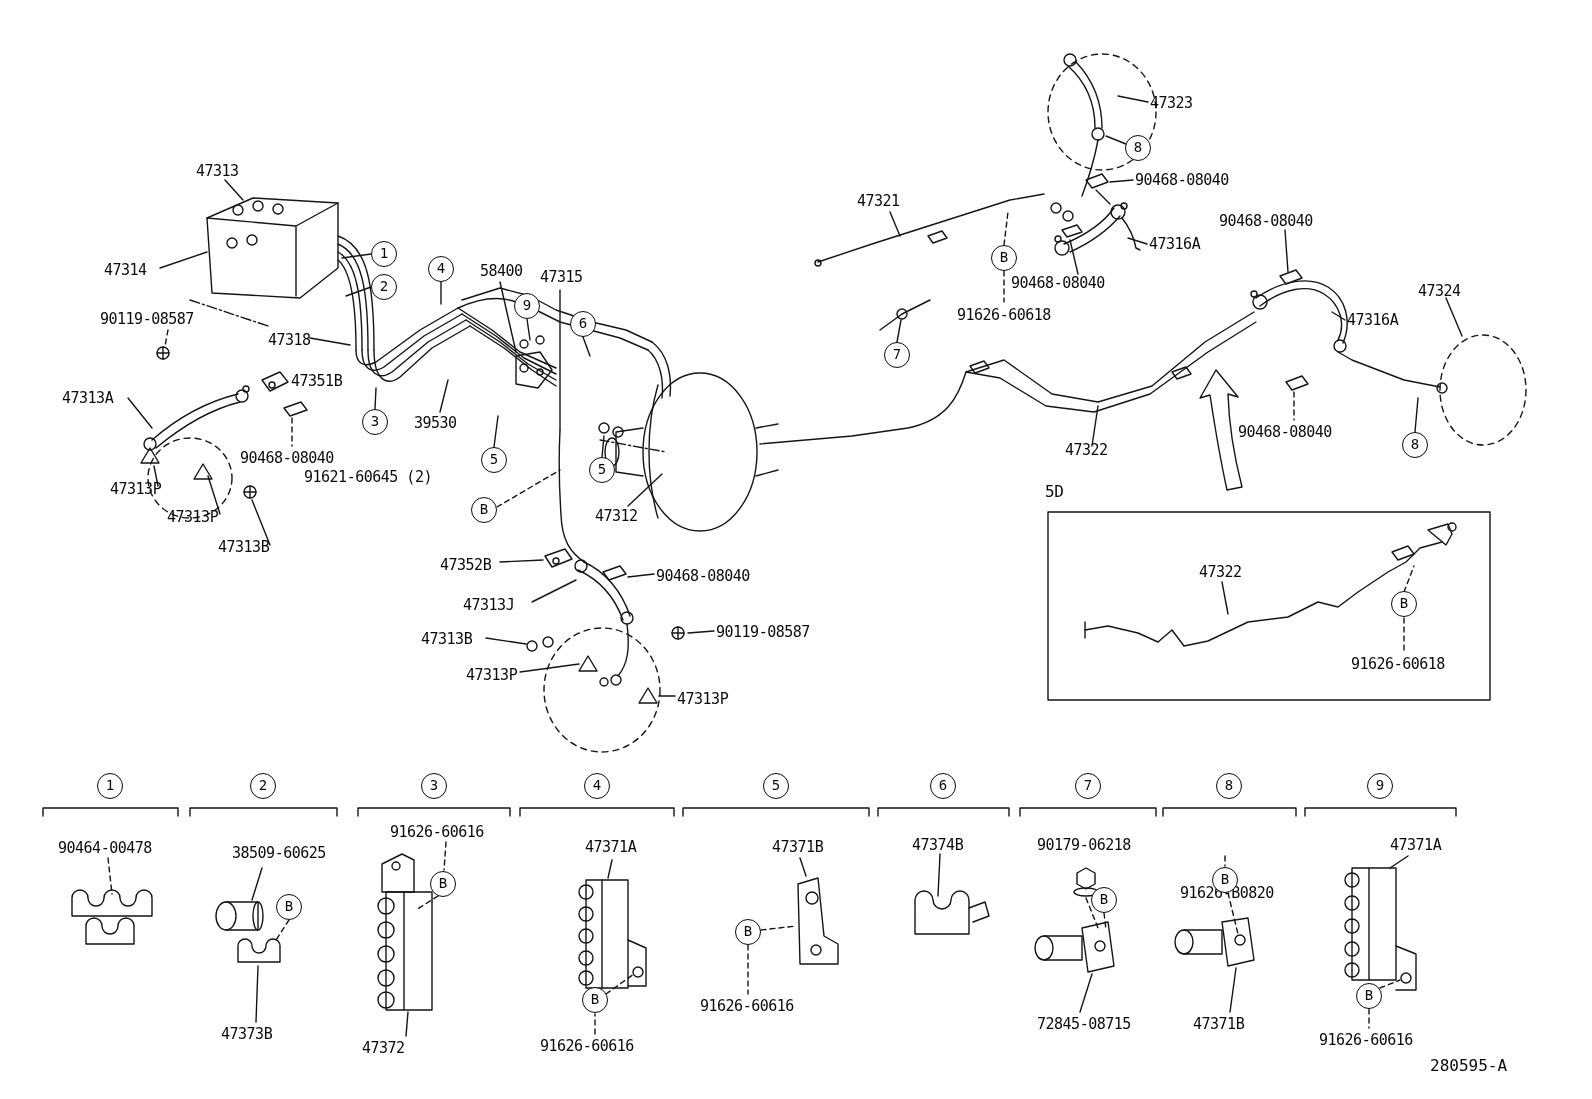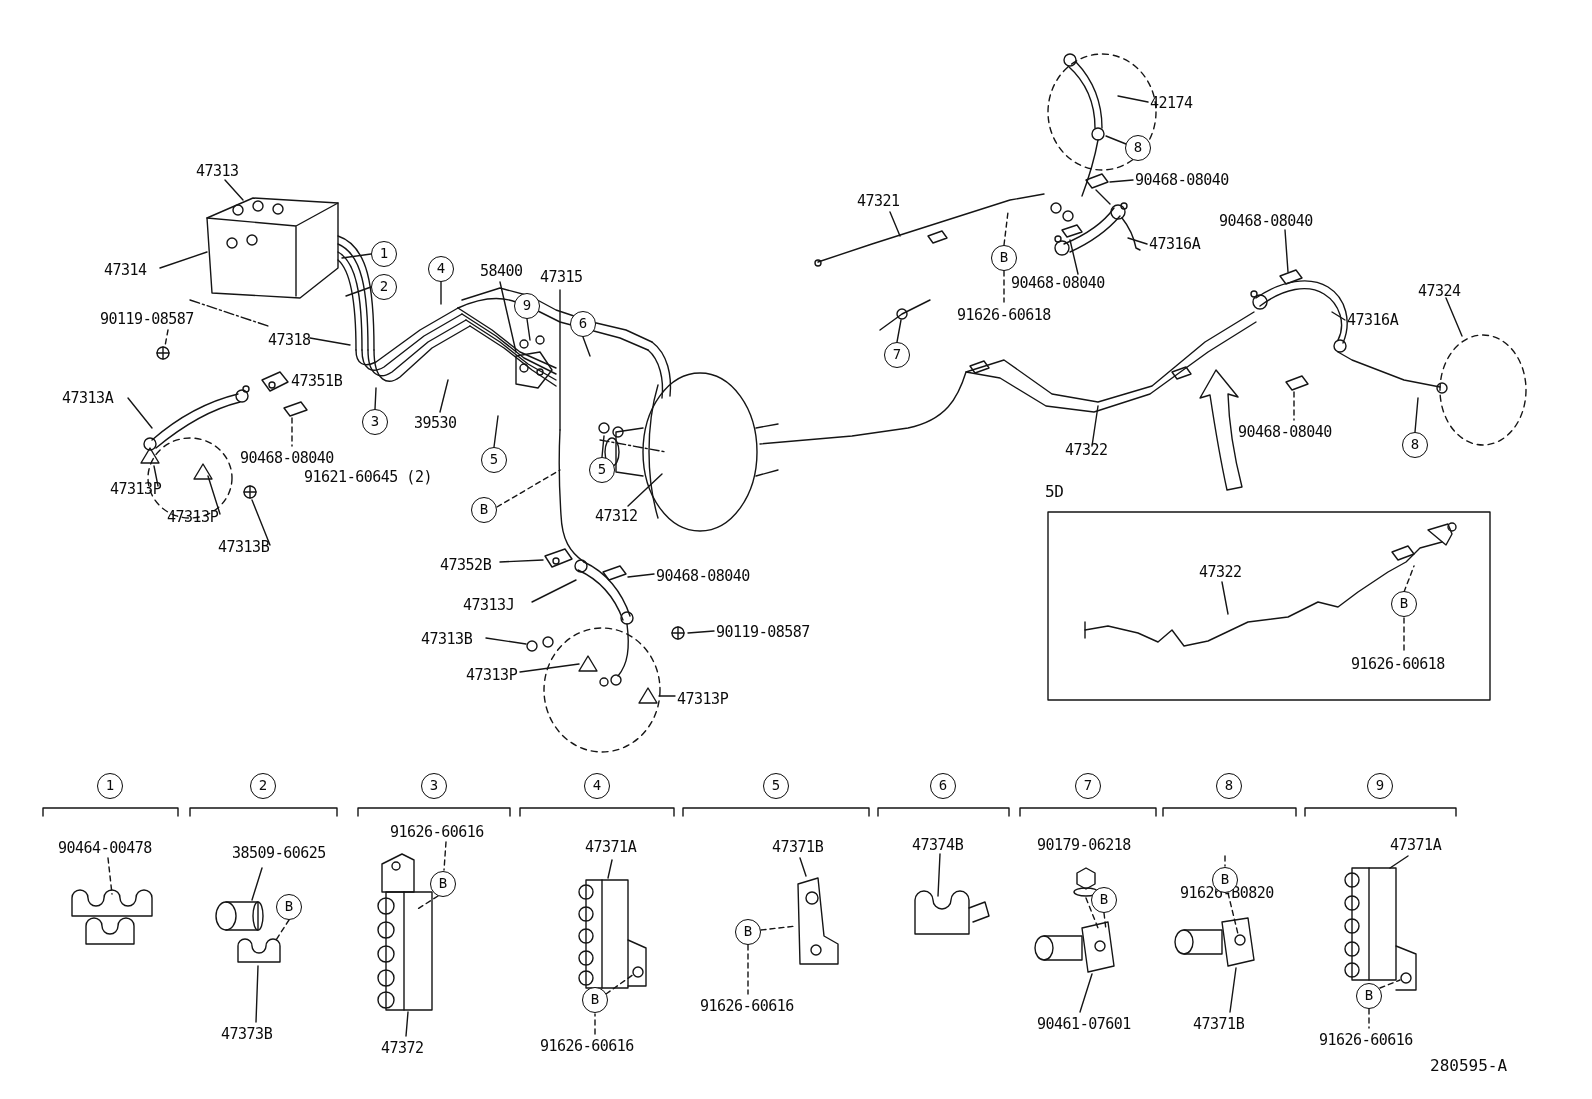--- a/index.html
+++ b/index.html
@@ -351,21 +351,21 @@
   <div class="lbl" style="left:540px;top:268px">47315</div>
   <div class="lbl" style="left:595px;top:507px">47312</div>
   <div class="lbl" style="left:440px;top:556px">47352B</div>
   <div class="lbl" style="left:656px;top:567px">90468-08040</div>
   <div class="lbl" style="left:463px;top:596px">47313J</div>
   <div class="lbl" style="left:421px;top:630px">47313B</div>
   <div class="lbl" style="left:716px;top:623px">90119-08587</div>
   <div class="lbl" style="left:466px;top:666px">47313P</div>
   <div class="lbl" style="left:677px;top:690px">47313P</div>
   <div class="lbl" style="left:857px;top:192px">47321</div>
-  <div class="lbl" style="left:1150px;top:94px">42174</div>
+  <div class="lbl" style="left:1150px;top:94px">47323</div>
   <div class="lbl" style="left:1135px;top:171px">90468-08040</div>
   <div class="lbl" style="left:1011px;top:274px">90468-08040</div>
   <div class="lbl" style="left:957px;top:306px">91626-60618</div>
   <div class="lbl" style="left:1149px;top:235px">47316A</div>
   <div class="lbl" style="left:1219px;top:212px">90468-08040</div>
   <div class="lbl" style="left:1347px;top:311px">47316A</div>
   <div class="lbl" style="left:1418px;top:282px">47324</div>
   <div class="lbl" style="left:1238px;top:423px">90468-08040</div>
   <div class="lbl" style="left:1065px;top:441px">47322</div>
   <div class="lbl big" style="left:1045px;top:483px">5D</div>
@@ -394,28 +394,28 @@
   <div class="co" style="left:763px;top:773px">5</div>
   <div class="co" style="left:930px;top:773px">6</div>
   <div class="co" style="left:1075px;top:773px">7</div>
   <div class="co" style="left:1216px;top:773px">8</div>
   <div class="co" style="left:1367px;top:773px">9</div>
 
   <div class="lbl" style="left:58px;top:839px">90464-00478</div>
   <div class="lbl" style="left:232px;top:844px">38509-60625</div>
   <div class="lbl" style="left:221px;top:1025px">47373B</div>
   <div class="lbl" style="left:390px;top:823px">91626-60616</div>
-  <div class="lbl" style="left:381px;top:1039px">47372</div>
+  <div class="lbl" style="left:362px;top:1039px">47372</div>
   <div class="lbl" style="left:585px;top:838px">47371A</div>
   <div class="lbl" style="left:540px;top:1037px">91626-60616</div>
   <div class="lbl" style="left:772px;top:838px">47371B</div>
   <div class="lbl" style="left:700px;top:997px">91626-60616</div>
   <div class="lbl" style="left:912px;top:836px">47374B</div>
   <div class="lbl" style="left:1037px;top:836px">90179-06218</div>
-  <div class="lbl" style="left:1037px;top:1015px">90461-07601</div>
+  <div class="lbl" style="left:1037px;top:1015px">72845-08715</div>
   <div class="lbl" style="left:1180px;top:884px">91626-B0820</div>
   <div class="lbl" style="left:1193px;top:1015px">47371B</div>
   <div class="lbl" style="left:1390px;top:836px">47371A</div>
   <div class="lbl" style="left:1319px;top:1031px">91626-60616</div>
 
   <div class="co" style="left:276px;top:894px">B</div>
   <div class="co" style="left:430px;top:871px">B</div>
   <div class="co" style="left:582px;top:987px">B</div>
   <div class="co" style="left:735px;top:919px">B</div>
   <div class="co" style="left:1091px;top:887px">B</div>

